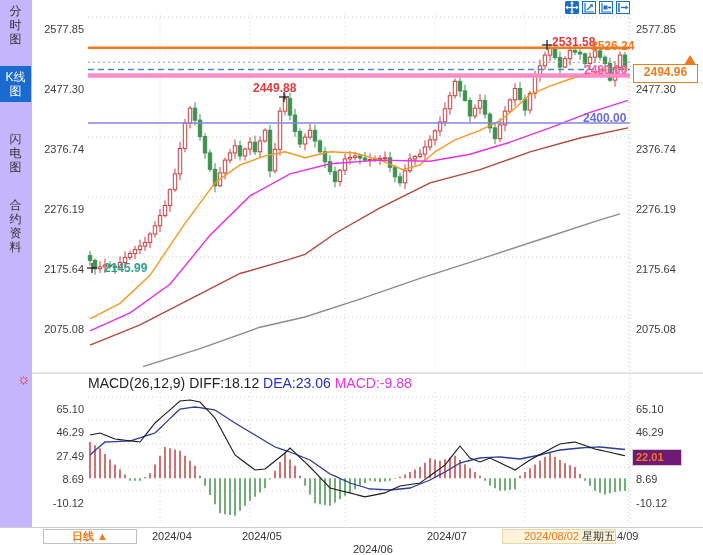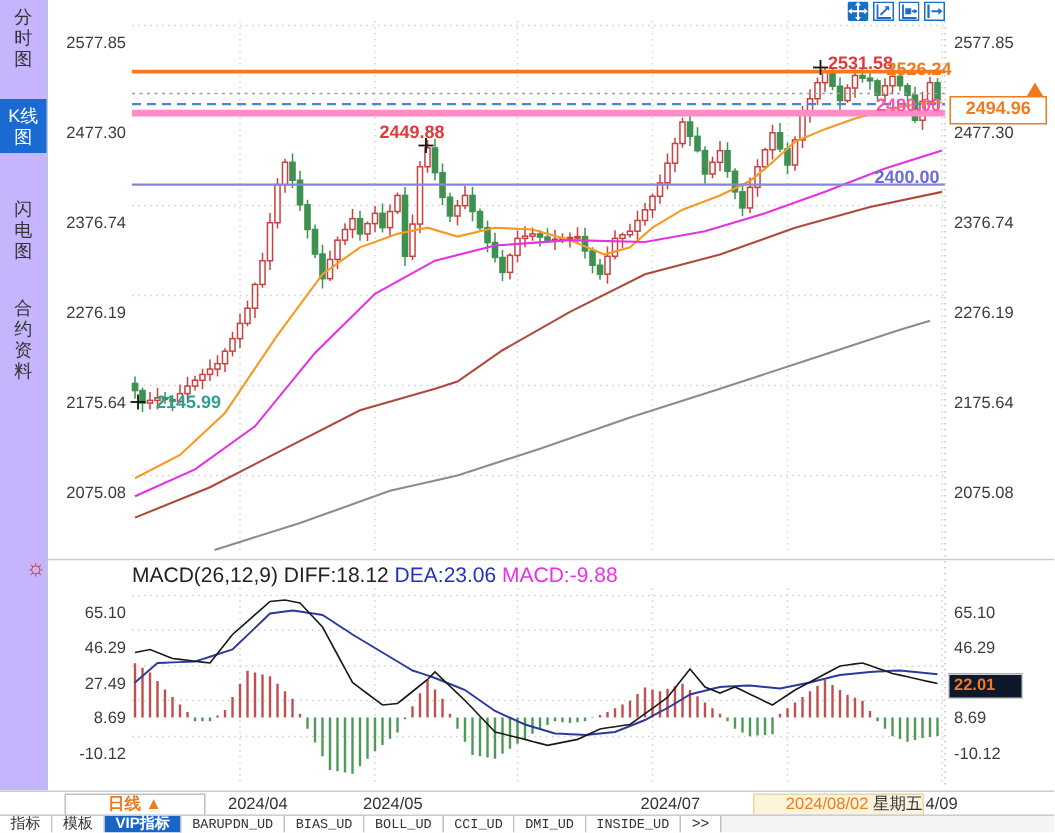--- a/index.html
+++ b/index.html
@@ -20,21 +20,21 @@
   .side-item{width:15px;margin:0 auto;text-align:center;font-size:12px;line-height:14px;
              word-break:break-all;cursor:pointer;color:#333;}
   .side-item.active{background:#1a6ad2;color:#fff;width:100%;padding:4px 0;}
   
   .axlab{font-size:11px;color:#3c3c3c;height:12px;line-height:12px;white-space:nowrap;margin-top:12px;}
   .axlab.l{left:30px;width:54px;text-align:right;}
   .axlab.r{left:636px;width:64px;text-align:left;}
   .anno{font-size:12px;font-weight:bold;white-space:nowrap;}
   .pbox{border:1.5px solid #f07b1d;background:#fff;color:#f07b1d;font-size:12px;font-weight:bold;
         text-align:center;line-height:15px;}
-  .vbox{border:1px solid #cfcfcf;background:#0f172a;color:#f07b1d;font-size:11px;font-weight:bold;
+  .vbox{border:1px solid #cfcfcf;background:#701a75;color:#f07b1d;font-size:11px;font-weight:bold;
         text-align:left;padding-left:3px;line-height:14px;}
   
   .macdhdr{top:377px;left:88px;font-size:14px;white-space:nowrap;height:13px;line-height:13px;}
   .dea{color:#2233bb;} .macdv{color:#e832e8;}
   .sun{left:17px;top:371px;color:#e02222;font-size:15px;line-height:16px;}
   
   #dateRow{left:0;top:527px;width:703px;height:16px;border-top:1px solid #c9ccd4;background:#fff;font-size:11px;}
   #periodBox{left:43px;top:1px;width:92px;height:13px;border:1px solid #c0c0c0;text-align:center;
              color:#f07b1d;font-weight:bold;line-height:13px;cursor:pointer;font-size:11px;}
   .month{top:2px;color:#333;}
@@ -491,32 +491,20 @@
     <div id="monthLabels">
         <div class="abs month" style="left: 152px;">2024/04</div>
         <div class="abs month" style="left: 242px;">2024/05</div>
         <div class="abs month" style="left: 353px; margin-top: 13px;">2024/06</div>
         <div class="abs month" style="left: 427px;">2024/07</div>
       </div>
     <div id="tooltip" class="abs"><span class="d">2024/08/02</span> <span class="w">星期五</span></div>
     <div id="partial" class="abs">4/09</div>
   </div>
 
-  <div id="tabRow" class="abs">
-      <div class="tab">指标</div>
-      <div class="tab">模板</div>
-      <div class="tab active">VIP指标</div>
-      <div class="tab mono">BARUPDN_UD</div>
-      <div class="tab mono">BIAS_UD</div>
-      <div class="tab mono">BOLL_UD</div>
-      <div class="tab mono">CCI_UD</div>
-      <div class="tab mono">DMI_UD</div>
-      <div class="tab mono">INSIDE_UD</div>
-      <div class="tab">&gt;&gt;</div>
-    </div>
 
   <div id="axisLabels">
       <div class="abs axlab l" style="top: 11px;">2577.85</div>
       <div class="abs axlab r" style="top: 11px;">2577.85</div>
       <div class="abs axlab l" style="top: 71px;">2477.30</div>
       <div class="abs axlab r" style="top: 71px;">2477.30</div>
       <div class="abs axlab l" style="top: 131px;">2376.74</div>
       <div class="abs axlab r" style="top: 131px;">2376.74</div>
       <div class="abs axlab l" style="top: 191px;">2276.19</div>
       <div class="abs axlab r" style="top: 191px;">2276.19</div>

